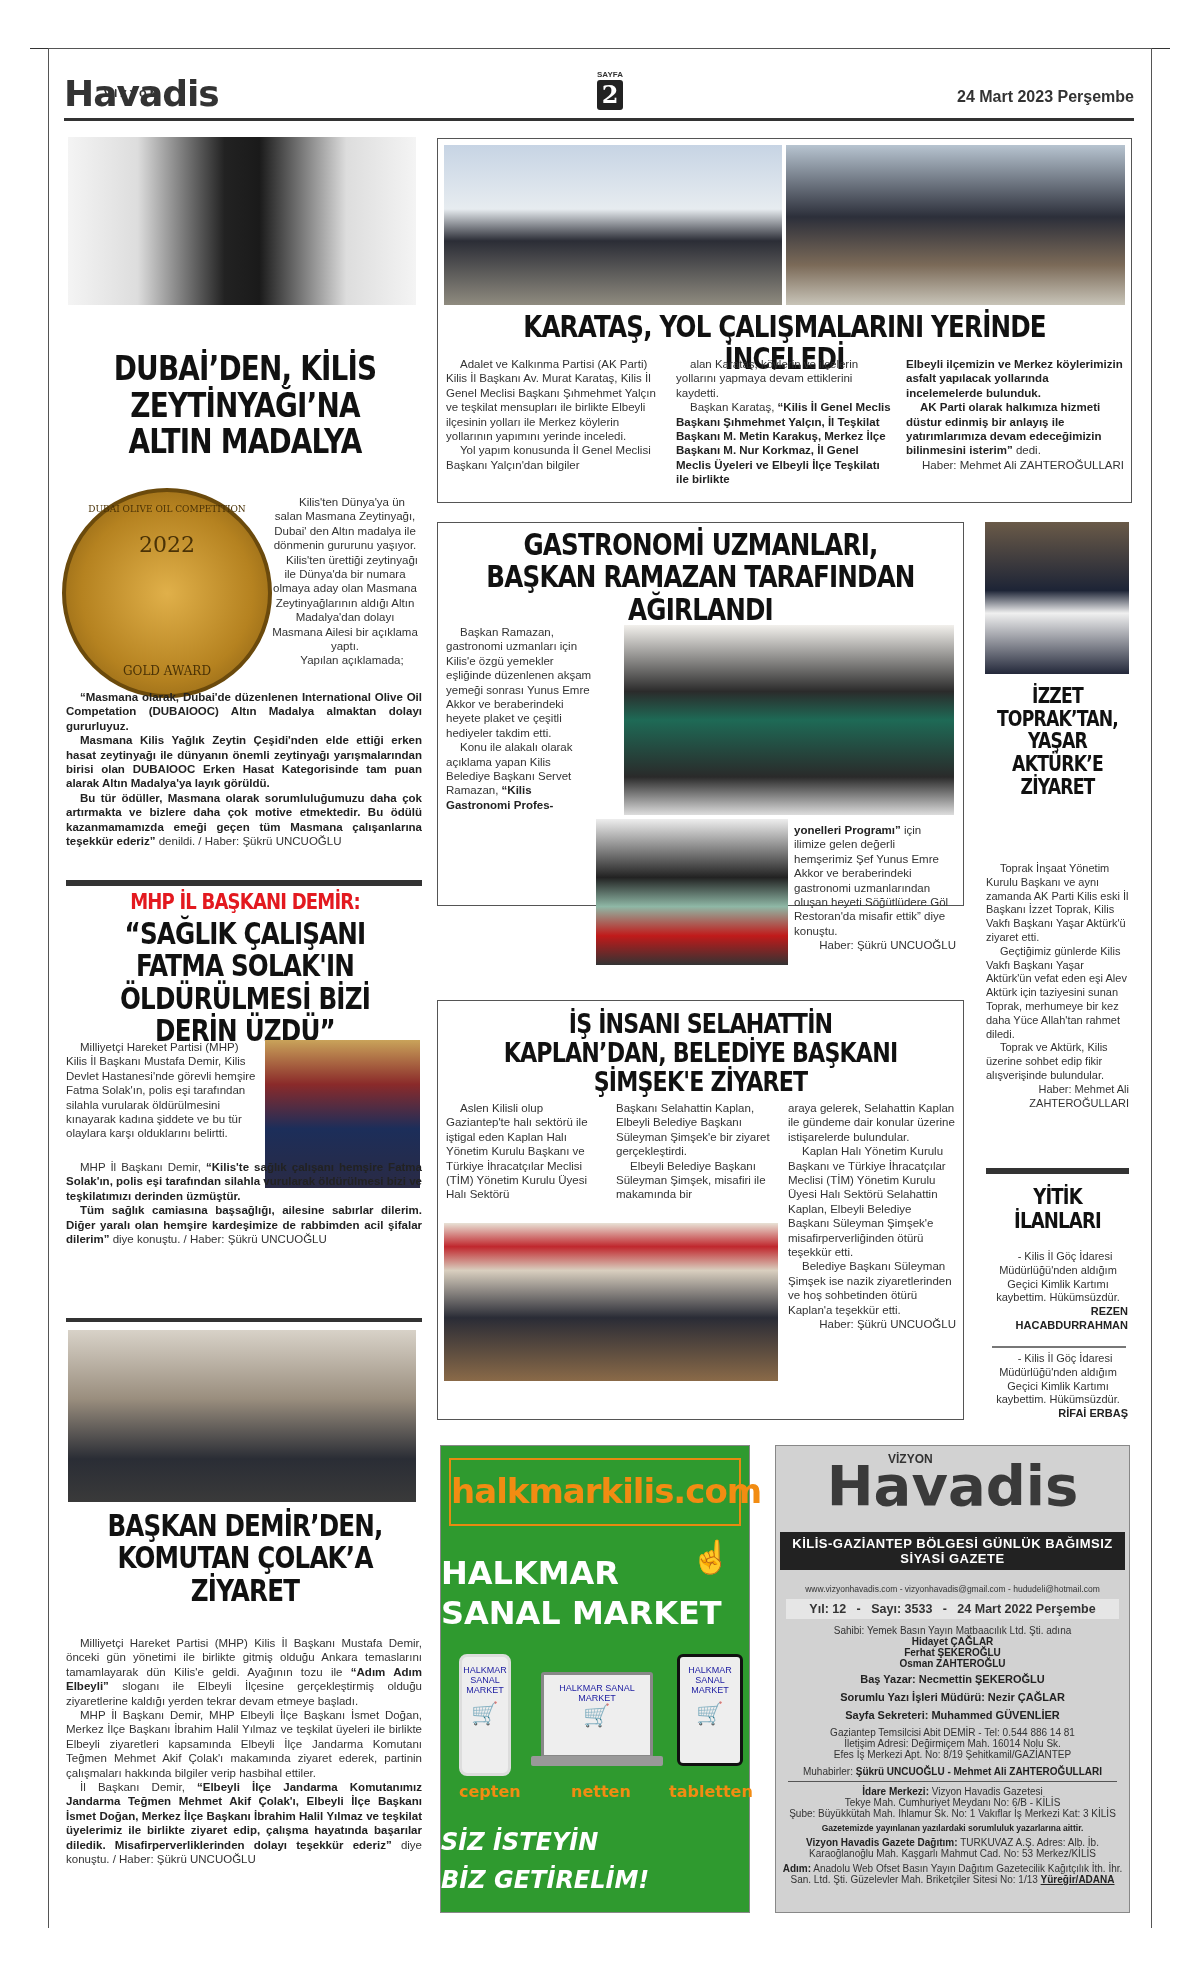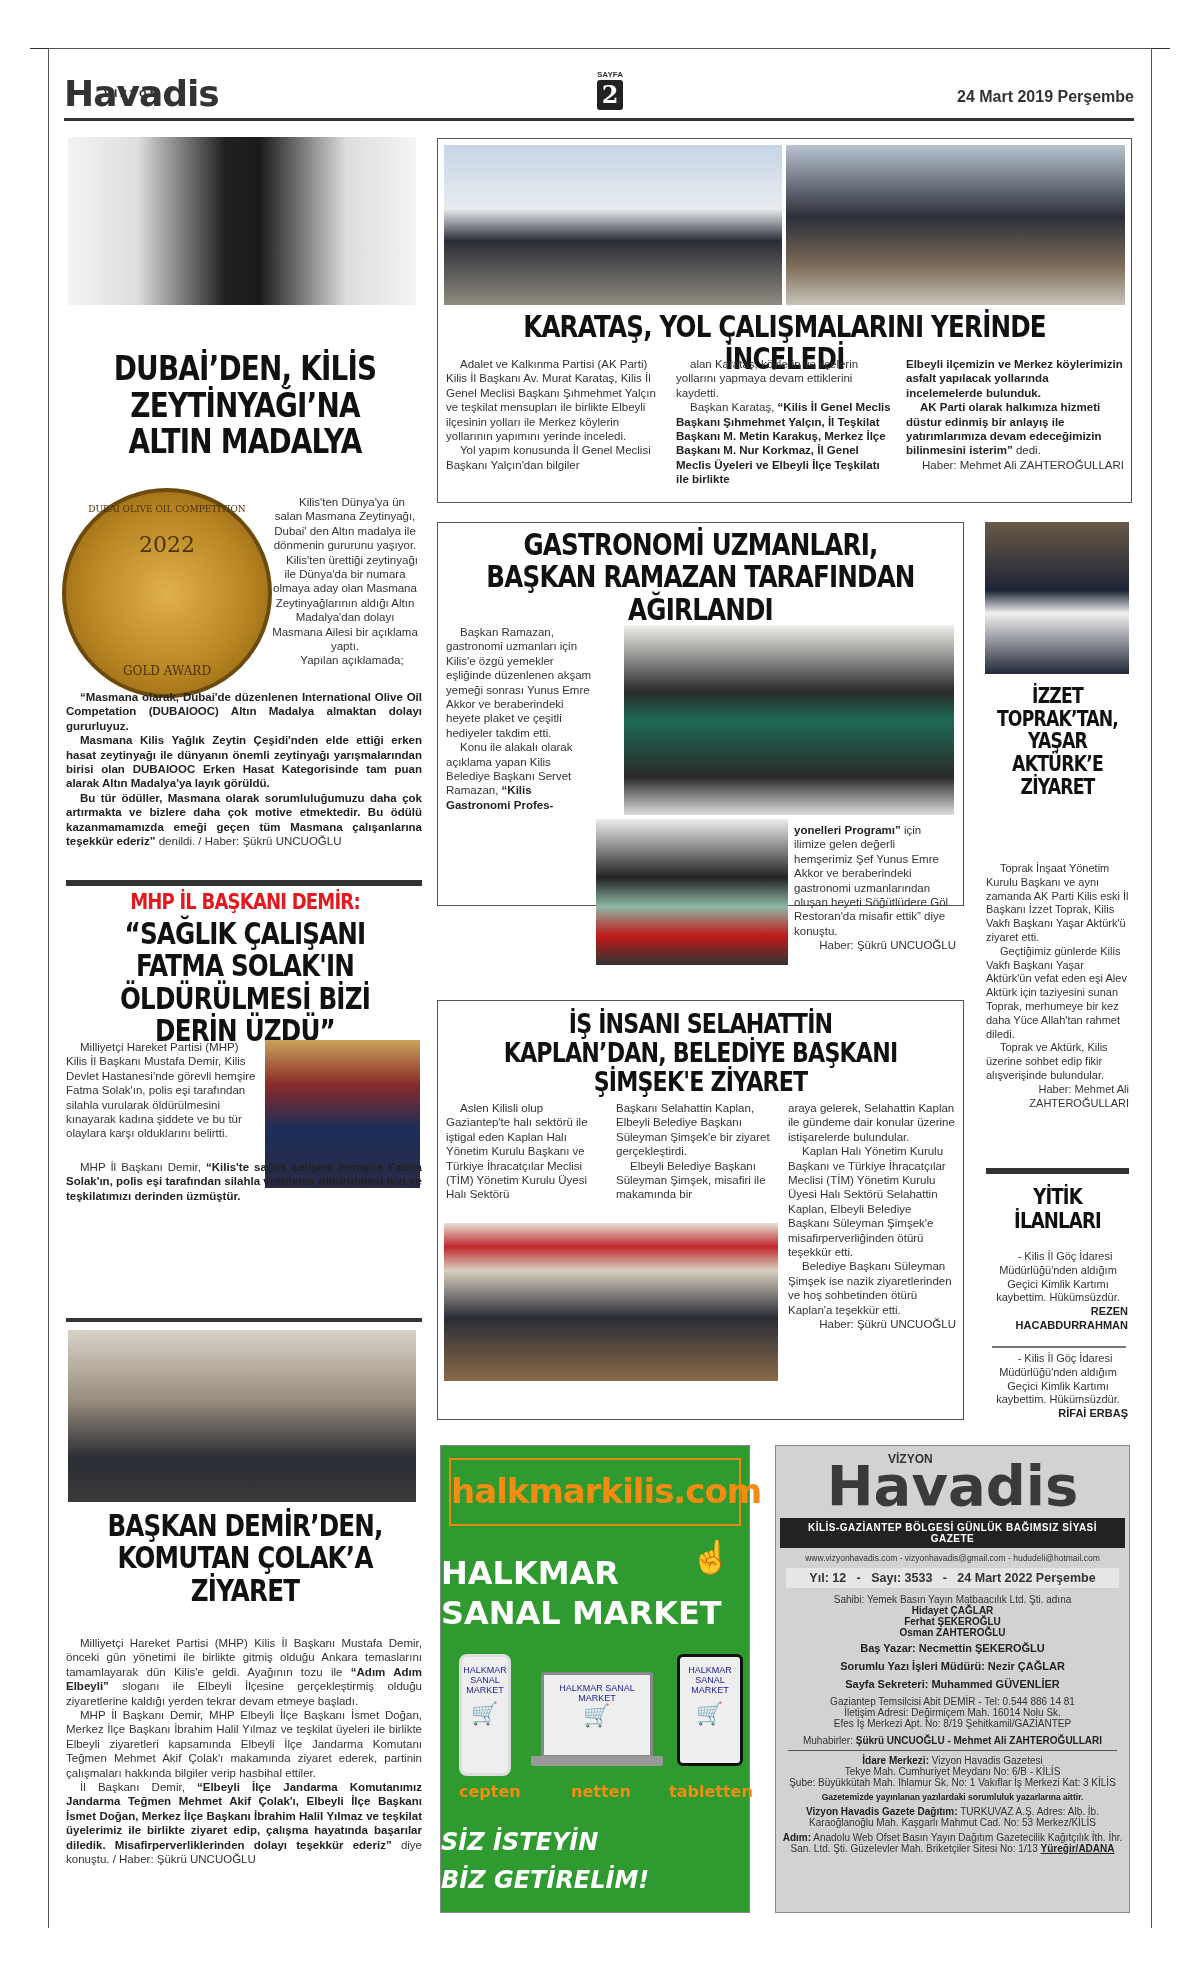--- a/index.html
+++ b/index.html
@@ -35,21 +35,21 @@
 <div class="frame"></div>
 <div class="crop" style="left:30px;top:48px;width:18px;height:1px"></div>
 <div class="crop" style="left:1152px;top:48px;width:18px;height:1px"></div>
 
 <div class="mast">
   <div class="logo"><span class="logo-small">VİZYON</span><span>Havadis</span></div>
   <div class="sayfa">
       <div class="sayfa-l">SAYFA</div>
       <span class="sayfa-n">2</span>
     </div>
-  <div class="date">24 Mart 2019 Perşembe</div>
+  <div class="date">24 Mart 2023 Perşembe</div>
 </div>
 <div class="rule"></div>
 
 <div>
   <div class="ph" style="left:68px;top:137px;width:348px;height:168px;background:linear-gradient(90deg,#f4f4f4,#ddd 20%,#222 45%,#1a1a1a 55%,#ddd 80%,#f4f4f4)"></div>
   <div class="head" style="position:absolute;left:60px;top:350px;width:370px;font-size:34px">DUBAİ’DEN, KİLİS ZEYTİNYAĞI’NA ALTIN MADALYA</div>
   <div style="position:absolute;left:62px;top:488px;width:210px;height:210px;border-radius:50%;background:radial-gradient(circle,#e0b04a,#b58220 60%,#7d560f);border:4px solid #6b4a0c">
     <div style="position:absolute;top:40px;width:100%;text-align:center;font-family:'DejaVu Serif',serif;font-size:22px;color:#4a3206">2022</div>
     <div style="position:absolute;top:12px;width:100%;text-align:center;font-family:'DejaVu Serif',serif;font-size:9px;color:#4a3206">DUBAI OLIVE OIL COMPETITION</div>
     <div style="position:absolute;bottom:16px;width:100%;text-align:center;font-family:'DejaVu Serif',serif;font-size:12px;color:#4a3206">GOLD AWARD</div>
@@ -69,20 +69,21 @@
 
 <div>
   <div class="head" style="position:absolute;left:60px;top:890px;width:370px;font-size:22px;color:#e3191f">MHP İL BAŞKANI DEMİR:</div>
   <div class="head" style="position:absolute;left:60px;top:918px;width:370px;font-size:30px">“SAĞLIK ÇALIŞANI FATMA SOLAK'IN ÖLDÜRÜLMESİ BİZİ DERİN ÜZDÜ”</div>
   <div class="ph" style="left:265px;top:1040px;width:155px;height:148px;background:linear-gradient(180deg,#c9a35a,#8a2a2a 30%,#1c2e5a 60%,#2a2a44)"></div>
   <div class="txt" style="position:absolute;left:66px;top:1040px;width:195px">
     <p>Milliyetçi Hareket Partisi (MHP) Kilis İl Başkanı Mustafa Demir, Kilis Devlet Hastanesi'nde görevli hemşire Fatma Solak'ın, polis eşi tarafından silahla vurularak öldürülmesini kınayarak kadına şiddete ve bu tür olaylara karşı olduklarını belirtti.</p>
   </div>
   <div class="txt" style="position:absolute;left:66px;top:1160px;width:356px;text-align:justify">
     <p><span>MHP İl Başkanı Demir, </span><span class="b">“Kilis'te sağlık çalışanı hemşire Fatma Solak'ın, polis eşi tarafından silahla vurularak öldürülmesi bizi ve teşkilatımızı derinden üzmüştür.</span></p>
+    <p><span class="b">Tüm sağlık camiasına başsağlığı, ailesine sabırlar dilerim. Diğer yaralı olan hemşire kardeşimize de rabbimden acil şifalar dilerim”</span><span> diye konuştu. / Haber: Şükrü UNCUOĞLU</span></p>
   </div>
 </div>
 <div class="sep" style="left:66px;top:1318px;width:356px;height:4px"></div>
 
 <div>
   <div class="ph" style="left:68px;top:1330px;width:348px;height:172px;background:linear-gradient(180deg,#d8d2c8,#9a8e7e 40%,#2a2d35 75%,#3a3a3a)"></div>
   <div class="head" style="position:absolute;left:60px;top:1510px;width:370px;font-size:30px">BAŞKAN DEMİR’DEN, KOMUTAN ÇOLAK’A ZİYARET</div>
   <div class="txt" style="position:absolute;left:66px;top:1636px;width:356px;text-align:justify">
     <p><span>Milliyetçi Hareket Partisi (MHP) Kilis İl Başkanı Mustafa Demir, önceki gün yönetimi ile birlikte gitmiş olduğu Ankara temaslarını tamamlayarak dün Kilis'e geldi. Ayağının tozu ile </span><span class="b">“Adım Adım Elbeyli”</span><span> sloganı ile Elbeyli İlçesine gerçekleştirmiş olduğu ziyaretlerine kaldığı yerden tekrar devam etmeye başladı.</span></p>
     <p>MHP İl Başkanı Demir, MHP Elbeyli İlçe Başkanı İsmet Doğan, Merkez İlçe Başkanı İbrahim Halil Yılmaz ve teşkilat üyeleri ile birlikte Elbeyli ziyaretleri kapsamında Elbeyli İlçe Jandarma Komutanı Teğmen Mehmet Akif Çolak'ı makamında ziyaret ederek, partinin çalışmaları hakkında bilgiler verip hasbihal ettiler.</p>
@@ -180,21 +181,21 @@
   <div class="dl" style="left:228px;top:336px">tabletten</div>
   <div class="ad-t" style="top:382px;font-size:24px;font-style:italic">SİZ İSTEYİN</div>
   <div class="ad-t" style="top:420px;font-size:24px;font-style:italic">BİZ GETİRELİM!</div>
 </div>
 
 <div class="imp">
   <div style="position:relative;height:72px">
     <span style="position:absolute;left:112px;top:6px;font-weight:bold;font-size:12px;color:#333">VİZYON</span>
     <span style="position:absolute;left:0;right:0;top:8px;font-family:'DejaVu Sans',sans-serif;font-weight:bold;font-size:56px;line-height:64px;color:#3a3a3a">Havadis</span>
   </div>
-  <div style="background:#222;color:#fff;font-weight:bold;font-size:10px;letter-spacing:.5px;padding:4px 12px;margin:0 4px">KİLİS-GAZİANTEP BÖLGESİ GÜNLÜK BAĞIMSIZ SİYASİ GAZETE</div>
+  <div style="background:#222;color:#fff;font-weight:bold;font-size:13px;letter-spacing:.5px;padding:4px 12px;margin:14px 4px">KİLİS-GAZİANTEP BÖLGESİ GÜNLÜK BAĞIMSIZ SİYASİ GAZETE</div>
   <div style="font-size:8.5px;margin:5px 0">www.vizyonhavadis.com - vizyonhavadis@gmail.com - hududeli@hotmail.com</div>
   <div style="background:#e6e6e6;font-weight:bold;font-size:12.5px;padding:3px 0;margin:0 10px;white-space:pre">Yıl: 12   -   Sayı: 3533   -   24 Mart 2022 Perşembe</div>
   <div style="margin-top:6px">Sahibi: Yemek Basın Yayın Matbaacılık Ltd. Şti. adına</div>
   <div class="b">Hidayet ÇAĞLAR</div>
   <div class="b">Ferhat ŞEKEROĞLU</div>
   <div class="b">Osman ZAHTEROĞLU</div>
   <div class="b" style="font-size:11px;margin-top:4px">Baş Yazar: Necmettin ŞEKEROĞLU</div>
   <div class="b" style="font-size:11px;margin-top:6px">Sorumlu Yazı İşleri Müdürü: Nezir ÇAĞLAR</div>
   <div class="b" style="font-size:11px;margin-top:6px">Sayfa Sekreteri: Muhammed GÜVENLİER</div>
   <div style="margin-top:6px">Gaziantep Temsilcisi Abit DEMİR -  Tel: 0.544 886 14 81</div>

